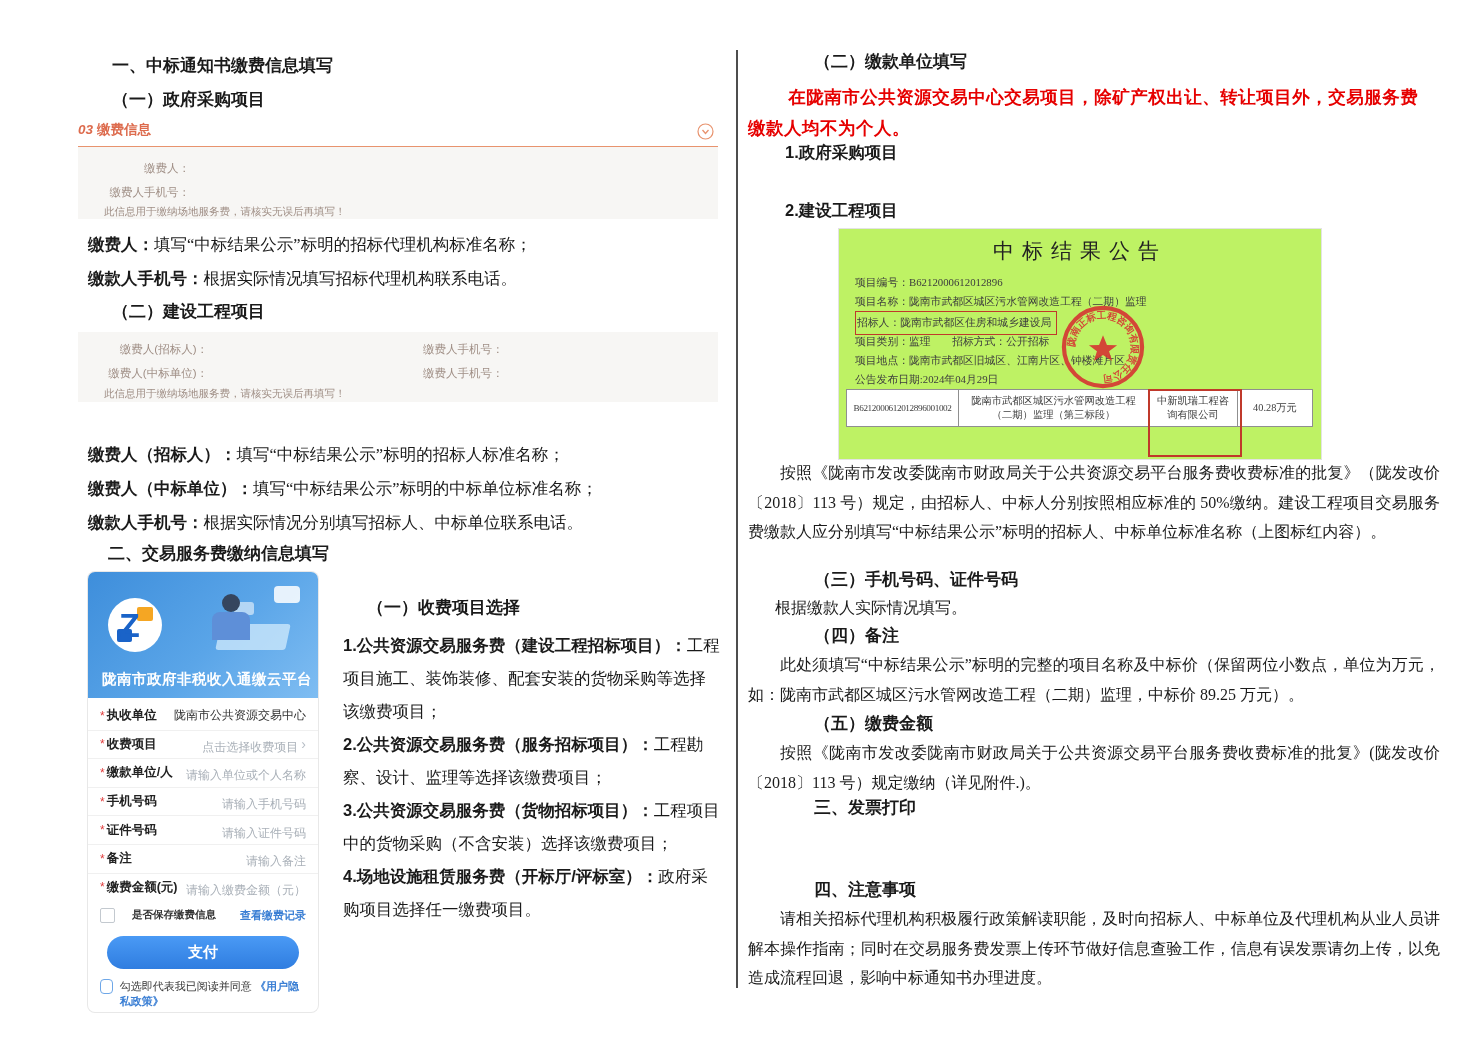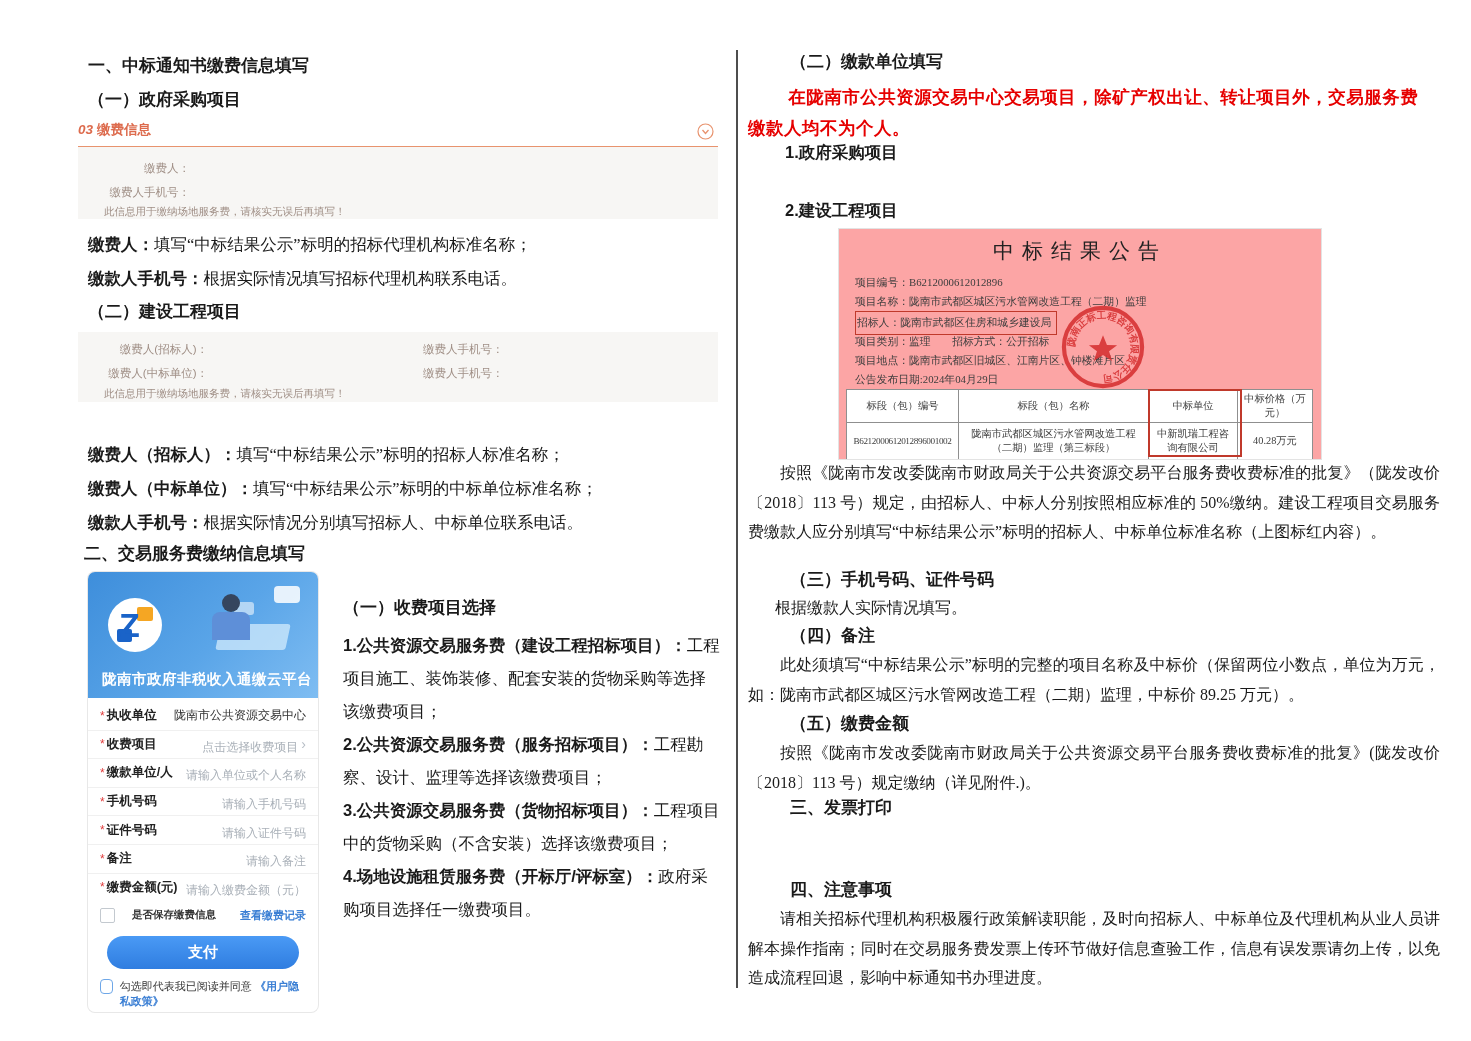--- a/index.html
+++ b/index.html
@@ -1,19 +1,19 @@
 <!DOCTYPE html>
 <html><head>
 <meta charset="utf-8">
 <style>
   html,body{margin:0;padding:0;background:#fff;}
   #page{position:relative;width:1471px;height:1041px;background:#fff;overflow:hidden;
         font-family:"Liberation Serif", serif;color:#1a1a1a;}
   .abs{position:absolute;}
-  .hei{font-family:"Liberation Sans", sans-serif;font-weight:bold;}
+  .hei{font-family:"Liberation Sans", sans-serif;font-weight:bold;margin-left:24px;}
   .h17{font-size:17px;}
   
   .wform{width:640px;border-top:0;}
   .wfhead{position:relative;height:26px;border-bottom:1px solid #e8936e;}
   .wfnum{font-style:italic;color:#dd6b4d;font-size:13.5px;font-family:"Liberation Sans",sans-serif;font-weight:bold;}
   .wftitle{color:#dd6b4d;font-size:13.5px;font-family:"Liberation Sans",sans-serif;font-weight:bold;}
   .wfchev{position:absolute;right:4px;top:3px;width:17px;height:17px;}
   .wfbody{position:relative;background:#f7f6f4;font-family:"Liberation Sans",sans-serif;color:#a08f86;}
   .flabel{position:absolute;text-align:right;font-size:11.5px;}
   .fnote{position:absolute;font-size:10.5px;}
@@ -55,21 +55,21 @@
   
   .citem{font-size:16.5px;line-height:33px;}
   .citem b{font-family:"Liberation Sans",sans-serif;}
   
   .divider{position:absolute;left:736px;top:50px;width:2px;height:938px;background:#4d4d4d;}
   .rednotice{color:#e60000;font-weight:bold;font-size:17.5px;line-height:31px;text-indent:2.3em;
              font-family:"Liberation Serif",serif;letter-spacing:.5px;}
   .rpara{font-size:16px;line-height:29.5px;text-align:justify;text-indent:2em;}
   .subhead{font-family:"Liberation Sans",sans-serif;font-weight:bold;font-size:16.5px;}
   
-  .ann{width:482px;height:230px;background:#fca5a5;border:1px solid #e3e3e3;overflow:hidden;}
+  .ann{width:482px;height:230px;background:#bef264;border:1px solid #e3e3e3;overflow:hidden;}
   .anntitle{position:absolute;left:0;right:0;top:8px;text-align:center;font-size:21px;letter-spacing:8px;color:#222;}
   .aline{position:absolute;left:16px;right:10px;font-size:10.8px;color:#3d3d3d;line-height:19px;white-space:nowrap;}
   .redbox{border:1.5px solid #c0392b;padding:1px 5px 2px 1px;display:inline-block;}
   .anntab{position:absolute;left:7px;top:160px;width:466px;border-collapse:collapse;background:#fff;
           font-size:10.3px;color:#3d3d3d;table-layout:fixed;}
   .anntab th,.anntab td{border:1px solid #8f8f8f;font-weight:normal;text-align:center;padding:2px 3px;}
   .anntab th{height:26px;}
   .anntab td{height:32px;}
   .cell-id{font-size:9.2px;letter-spacing:-.4px;padding:2px 0;}
   .redcol{position:absolute;left:309px;top:160px;width:90px;height:64px;border:2px solid #c0392b;pointer-events:none;}
@@ -235,26 +235,20 @@
     </svg>
 
     <table class="anntab">
       <colgroup>
           <col style="width:112px">
           <col style="width:190px">
           <col style="width:89px">
           <col style="width:75px">
         </colgroup>
       <tbody>
-          <tr>
-        <th>标段（包）编号</th>
-        <th>标段（包）名称</th>
-        <th>中标单位</th>
-        <th>中标价格（万元）</th>
-      </tr>
       <tr>
         <td class="cell-id">B6212000612012896001002</td>
         <td>陇南市武都区城区污水管网改造工程（二期）监理（第三标段）</td>
         <td>中新凯瑞工程咨询有限公司</td>
         <td>40.28万元</td>
       </tr>
     </tbody>
       </table>
     <div class="redcol"></div>
   </div>

